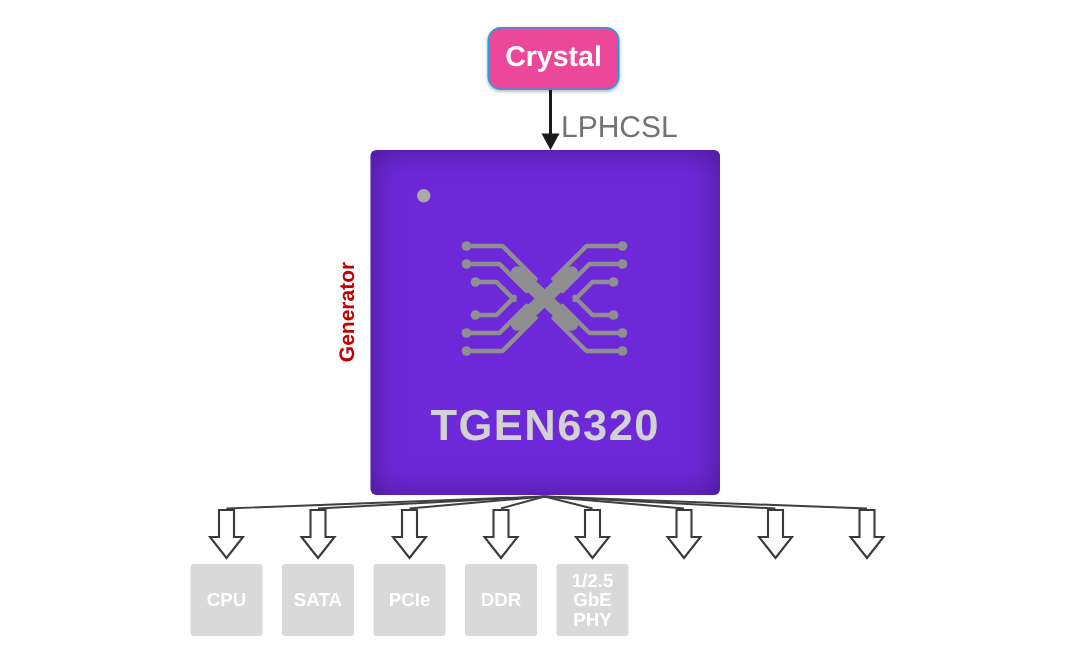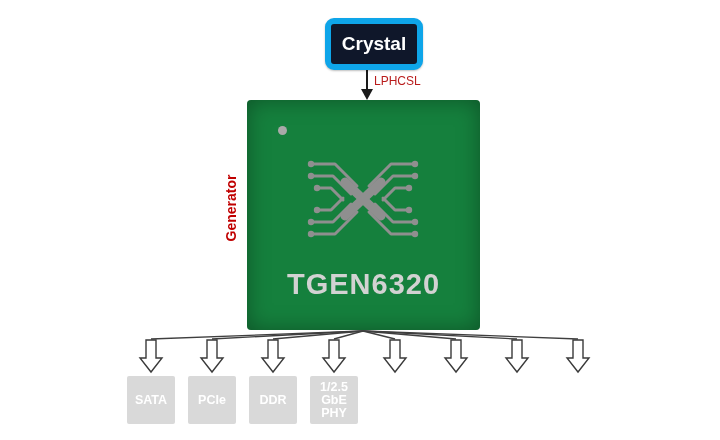--- a/index.html
+++ b/index.html
@@ -7,36 +7,36 @@
     width:720px;height:440px;background:#ffffff;
     font-family:"Liberation Sans", sans-serif;
     position:relative;overflow:hidden;
   }
   .stage{position:absolute;inset:0;}
   svg.overlay{position:absolute;left:0;top:0;width:720px;height:440px;pointer-events:none;}
 
   
   .crystal{
     position:absolute;left:325px;top:18px;width:86px;height:40px;
-    background:#0f172a;border:6px solid #0ea5e9;border-radius:9px;
+    background:#ec4899;border:1px solid #0ea5e9;border-radius:9px;
     display:flex;align-items:center;justify-content:center;
     box-shadow:0 1px 2px rgba(0,0,0,.25);
   }
   .crystal span{color:#ffffff;font-weight:bold;font-size:19px;}
 
   
   .bus-label{
     position:absolute;left:374px;top:74px;
-    font-size:12px;color:#b91c1c;
+    font-size:20px;color:#737373;
   }
 
   
   .chip{
     position:absolute;left:247px;top:100px;width:233px;height:230px;
-    background:#15803d;border-radius:4px;
+    background:#6d28d9;border-radius:4px;
     box-shadow:inset 0 0 22px rgba(0,0,0,.35);
   }
   .chip .pin-dot{
     position:absolute;left:31px;top:26px;width:9px;height:9px;border-radius:50%;
     background:#a9a9a9;
   }
   .chip .logo{position:absolute;left:46px;top:34px;width:140px;height:130px;}
   .chip .chip-name{
     position:absolute;left:0;right:0;top:168px;text-align:center;
     color:#d2d2d2;font-size:29px;font-weight:bold;letter-spacing:1px;
@@ -148,20 +148,23 @@
           <circle cx="116" cy="76" r="3.2"></circle>
       </g>
     </svg>
     <div class="chip-name">TGEN6320</div>
   </div>
 
   <div class="generator">Generator</div>
 
   <div class="outputs">
     <div class="out-box single">
+        <span>CPU</span>
+      </div>
+    <div class="out-box single">
         <span>SATA</span>
       </div>
     <div class="out-box single">
         <span>PCIe</span>
       </div>
     <div class="out-box single">
         <span>DDR</span>
       </div>
     <div class="out-box">
         <span>1/2.5 GbE PHY</span>

